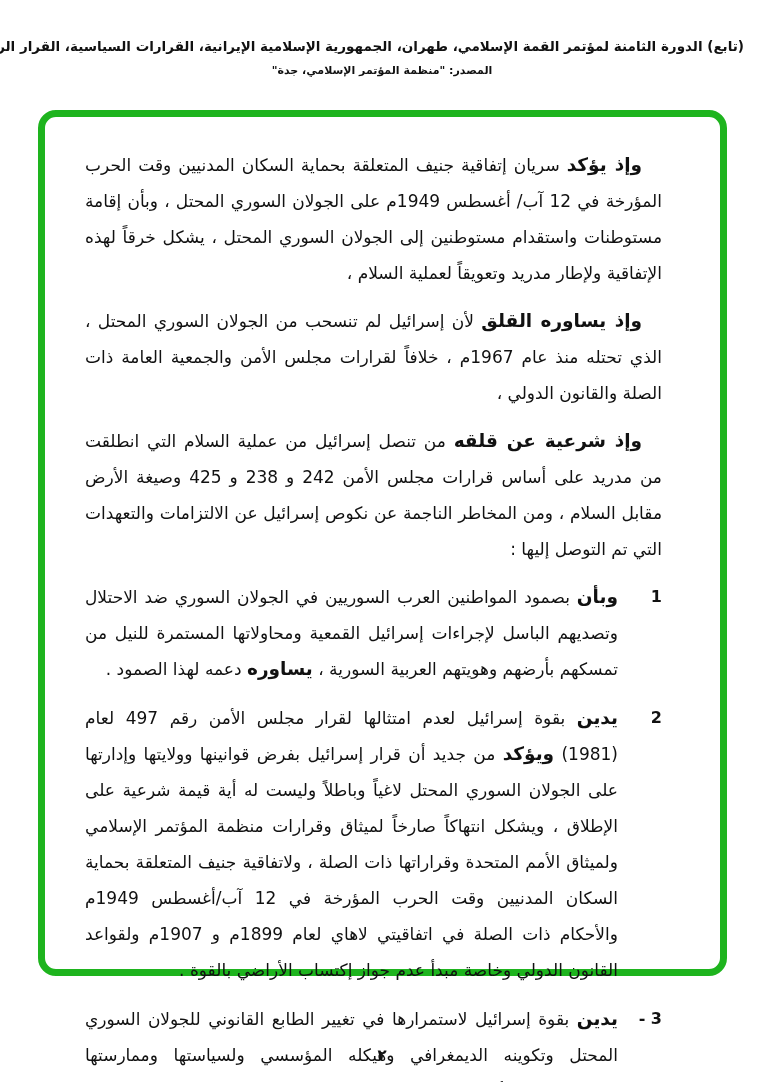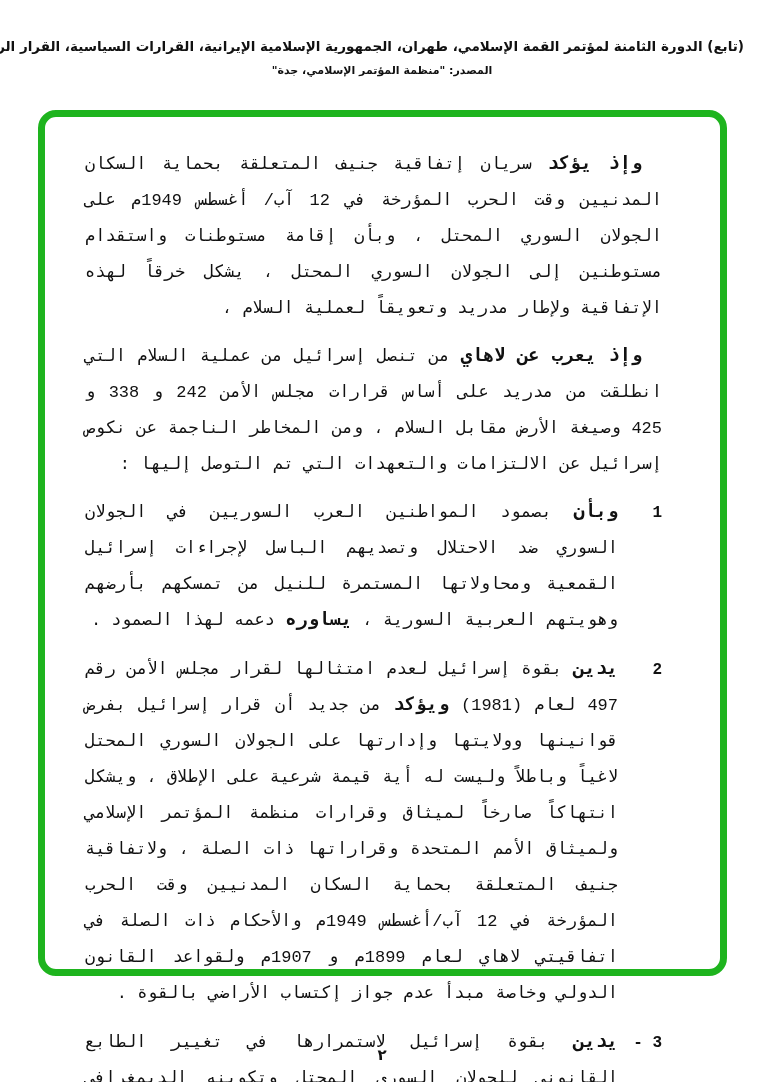--- a/index.html
+++ b/index.html
@@ -28,21 +28,20 @@
     font-size: 11px;
     font-weight: bold;
   }
   .frame {
     position: absolute;
     left: 38px; top: 110px;
     width: 689px; height: 866px;
     border: 7px solid #1eb41e;
     border-radius: 18px;
     background: #ffffff;
-    font-family: Liberation Mono, monospace;
   }
   .doc {
     direction: rtl;
     padding: 30px 58px 0 40px;
     text-align: justify;
     font-size: 17px;
     line-height: 36px;
   }
   .doc p {
     text-indent: 20px;
@@ -84,22 +83,23 @@
     <div class="header-line-1">(تابع) الدورة الثامنة لمؤتمر القمة الإسلامي، طهران، الجمهورية الإسلامية الإيرانية، القرارات السياسية، القرار الرقم ٨/٣-س(ق.إ)</div>
     <div class="header-line-2">المصدر:  "منظمة المؤتمر الإسلامي، جدة"</div>
   </header>
 
   <div class="frame">
     <div class="doc">
 
       <p><span class="bd">وإذ يؤكد</span><span> سريان إتفاقية جنيف المتعلقة بحماية السكان المدنيين وقت الحرب المؤرخة في 12 آب/ أغسطس 1949م على الجولان السوري المحتل ، وبأن إقامة مستوطنات واستقدام مستوطنين إلى الجولان السوري المحتل ، يشكل خرقاً لهذه الإتفاقية ولإطار مدريد وتعويقاً لعملية السلام ،</span></p>
 
 
+      <p><span class="bd">وإذ يساوره القلق</span><span> لأن إسرائيل لم تنسحب من الجولان السوري المحتل ، الذي تحتله منذ عام 1967م ، خلافاً لقرارات مجلس الأمن والجمعية العامة ذات الصلة والقانون الدولي ،</span></p>
 
-      <p><span class="bd">وإذ يعرب عن لاهاي</span><span> من تنصل إسرائيل من عملية السلام التي انطلقت من مدريد على أساس قرارات مجلس الأمن 242 و 338 و 425 وصيغة الأرض مقابل السلام ، ومن المخاطر الناجمة عن نكوص إسرائيل عن الالتزامات والتعهدات التي تم التوصل إليها :</span></p>
+      <p><span class="bd">وإذ شرعية عن قلقه</span><span> من تنصل إسرائيل من عملية السلام التي انطلقت من مدريد على أساس قرارات مجلس الأمن 242 و 238 و 425 وصيغة الأرض مقابل السلام ، ومن المخاطر الناجمة عن نكوص إسرائيل عن الالتزامات والتعهدات التي تم التوصل إليها :</span></p>
 
       <div class="item">
         <div class="item-num">1</div>
         <div class="item-text"><span class="bd">وبأن</span><span> بصمود المواطنين العرب السوريين في الجولان السوري ضد الاحتلال وتصديهم الباسل لإجراءات إسرائيل القمعية ومحاولاتها المستمرة للنيل من تمسكهم بأرضهم وهويتهم العربية السورية ، </span><span class="bd">يساوره</span><span> دعمه لهذا الصمود .</span></div>
       </div>
 
       <div class="item">
         <div class="item-num">2</div>
         <div class="item-text"><span class="bd">يدين</span><span> بقوة إسرائيل لعدم امتثالها لقرار مجلس الأمن رقم 497 لعام (1981) </span><span class="bd">ويؤكد</span><span> من جديد أن قرار إسرائيل بفرض قوانينها وولايتها وإدارتها على الجولان السوري المحتل لاغياً وباطلاً وليست له أية قيمة شرعية على الإطلاق ، ويشكل انتهاكاً صارخاً لميثاق وقرارات منظمة المؤتمر الإسلامي ولميثاق الأمم المتحدة وقراراتها ذات الصلة ، ولاتفاقية جنيف المتعلقة بحماية السكان المدنيين وقت الحرب المؤرخة في 12 آب/أغسطس 1949م والأحكام ذات الصلة في اتفاقيتي لاهاي لعام 1899م و 1907م ولقواعد القانون الدولي وخاصة مبدأ عدم جواز إكتساب الأراضي بالقوة .</span></div>
       </div>

